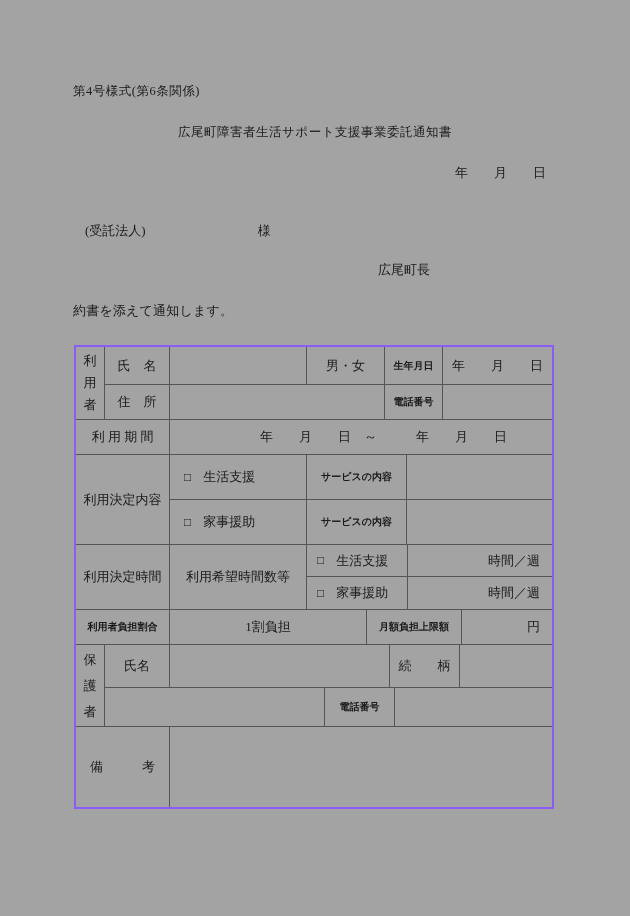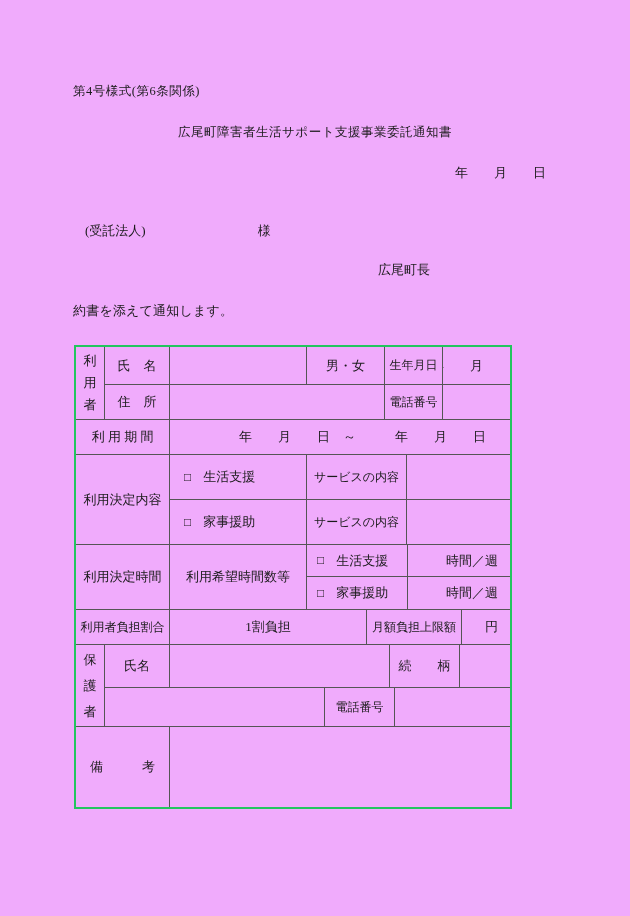--- a/index.html
+++ b/index.html
@@ -5,35 +5,35 @@
   * { margin: 0; padding: 0; box-sizing: border-box; }
   html, body { background: #ffffff; }
   body {
     width: 630px; height: 916px;
     font-family: "Liberation Serif", "DejaVu Serif", serif;
     color: #1a1a1a;
     font-size: 13px;
     position: relative;
     overflow: hidden;
   }
-  .page { width: 630px; height: 916px; background: #f0abfc; }
+  .page { width: 630px; height: 916px; background: #a3a3a3; }
 
   .form-number { padding: 83px 0 0 73px; font-size: 12.5px; letter-spacing: 0.5px; }
   .doc-title   { margin-top: 24px; text-align: center; font-size: 12.5px; letter-spacing: 0.5px; }
   .date-line   { margin-top: 23px; text-align: right; padding-right: 84px; }
   .recipient   { margin-top: 40px; padding-left: 85px; }
   .recipient .honorific { display: inline-block; margin-left: 112px; }
   .sender      { margin-top: 21px; padding-left: 358px; margin-left: 20px; }
   .body-text   { margin-top: 21px; padding-left: 73px; width: 560px; line-height: 21px; letter-spacing: 0.2px; }
 
   
   .tbl {
     margin: 24px 0 0 74px;
-    width: 438px;
-    border: 2px solid #22c55e;
+    width: 480px;
+    border: 2px solid #8b5cf6;
   }
   .grp { display: flex; border-bottom: 1px solid #555; }
   .grp:last-child { border-bottom: none; }
   .c {
     border-right: 1px solid #555;
     display: flex; align-items: center; justify-content: center;
     overflow: hidden; white-space: nowrap;
   }
   .c:last-child { border-right: none; }
   .c.left  { justify-content: flex-start; }
@@ -42,21 +42,21 @@
   .sub { display: flex; }
   .sub + .sub { border-top: 1px solid #555; }
   .sub .c:last-child { border-right: none; }
 
   .vert {
     width: 14px; line-height: 22px; text-align: center;
     word-break: break-all; white-space: normal;
   }
   .vert.tall { line-height: 26px; }
   .vcell { flex-direction: column; }
-  .small { font-size: 12px; }
+  .small { font-size: 10px; font-weight: bold; }
   .chk { font-size: 12px; margin-right: 12px; }
   .chkcell { padding-left: 14px; }
   .chkcell2 { padding-left: 10px; }
   .period-val { padding-left: 45px; }
 </style>
 </head>
 <body>
 
 <div class="page">
 

